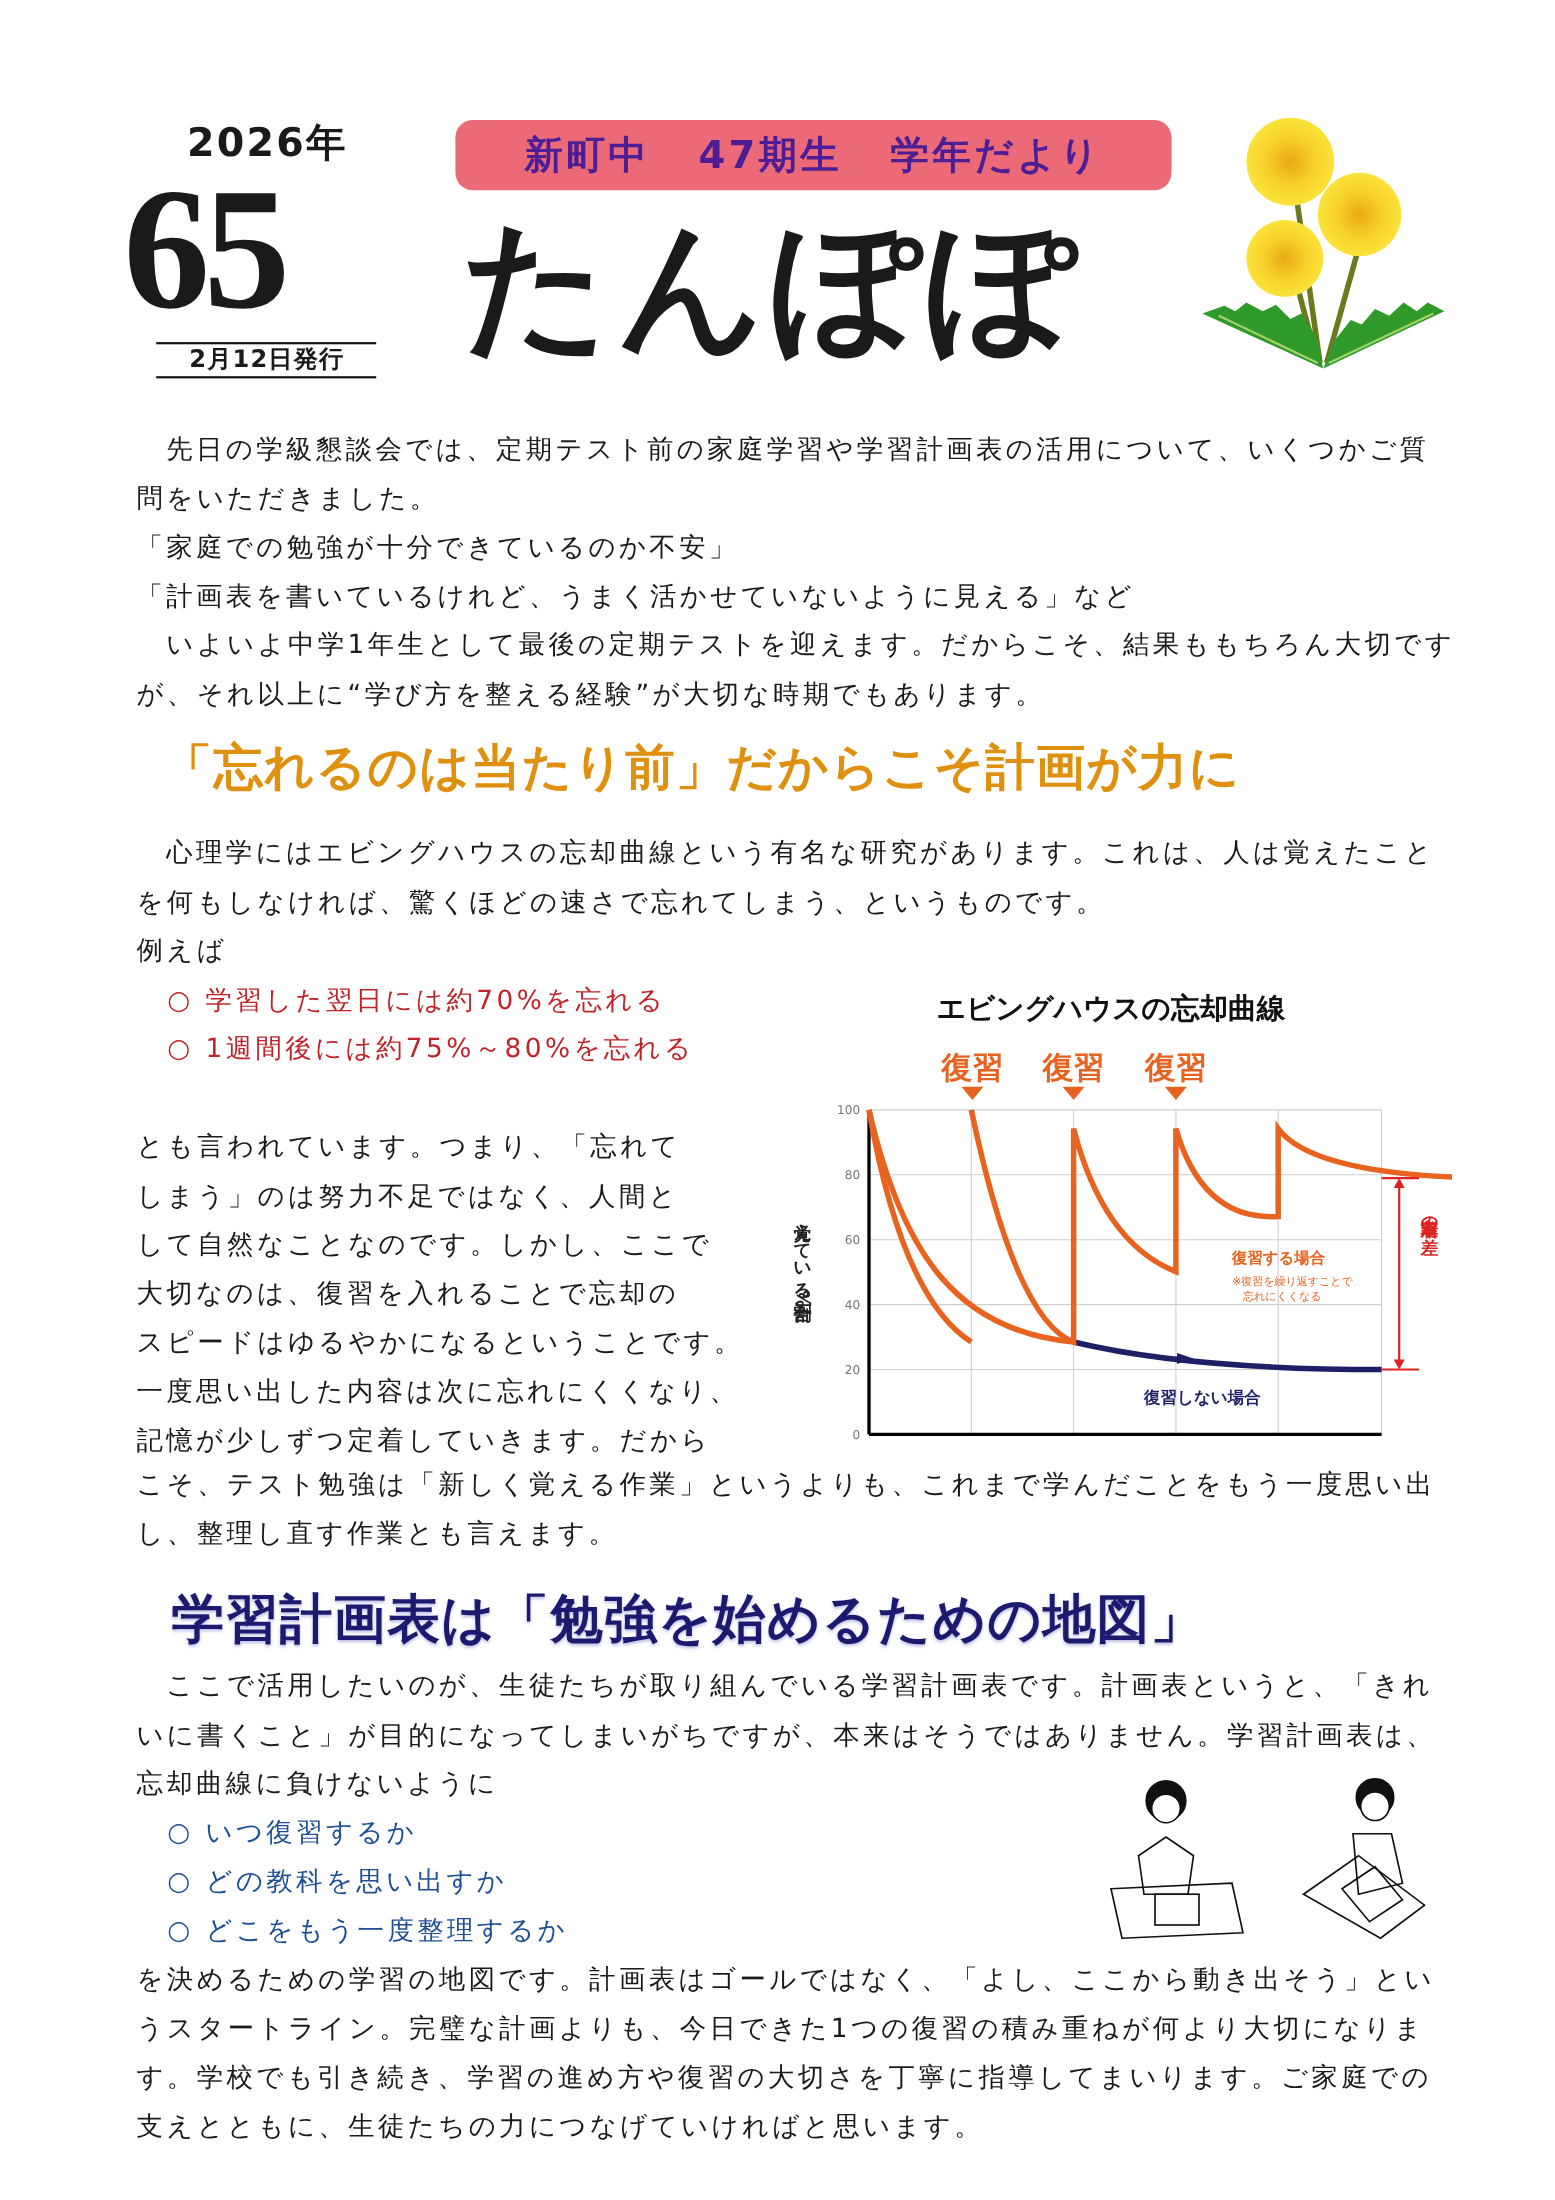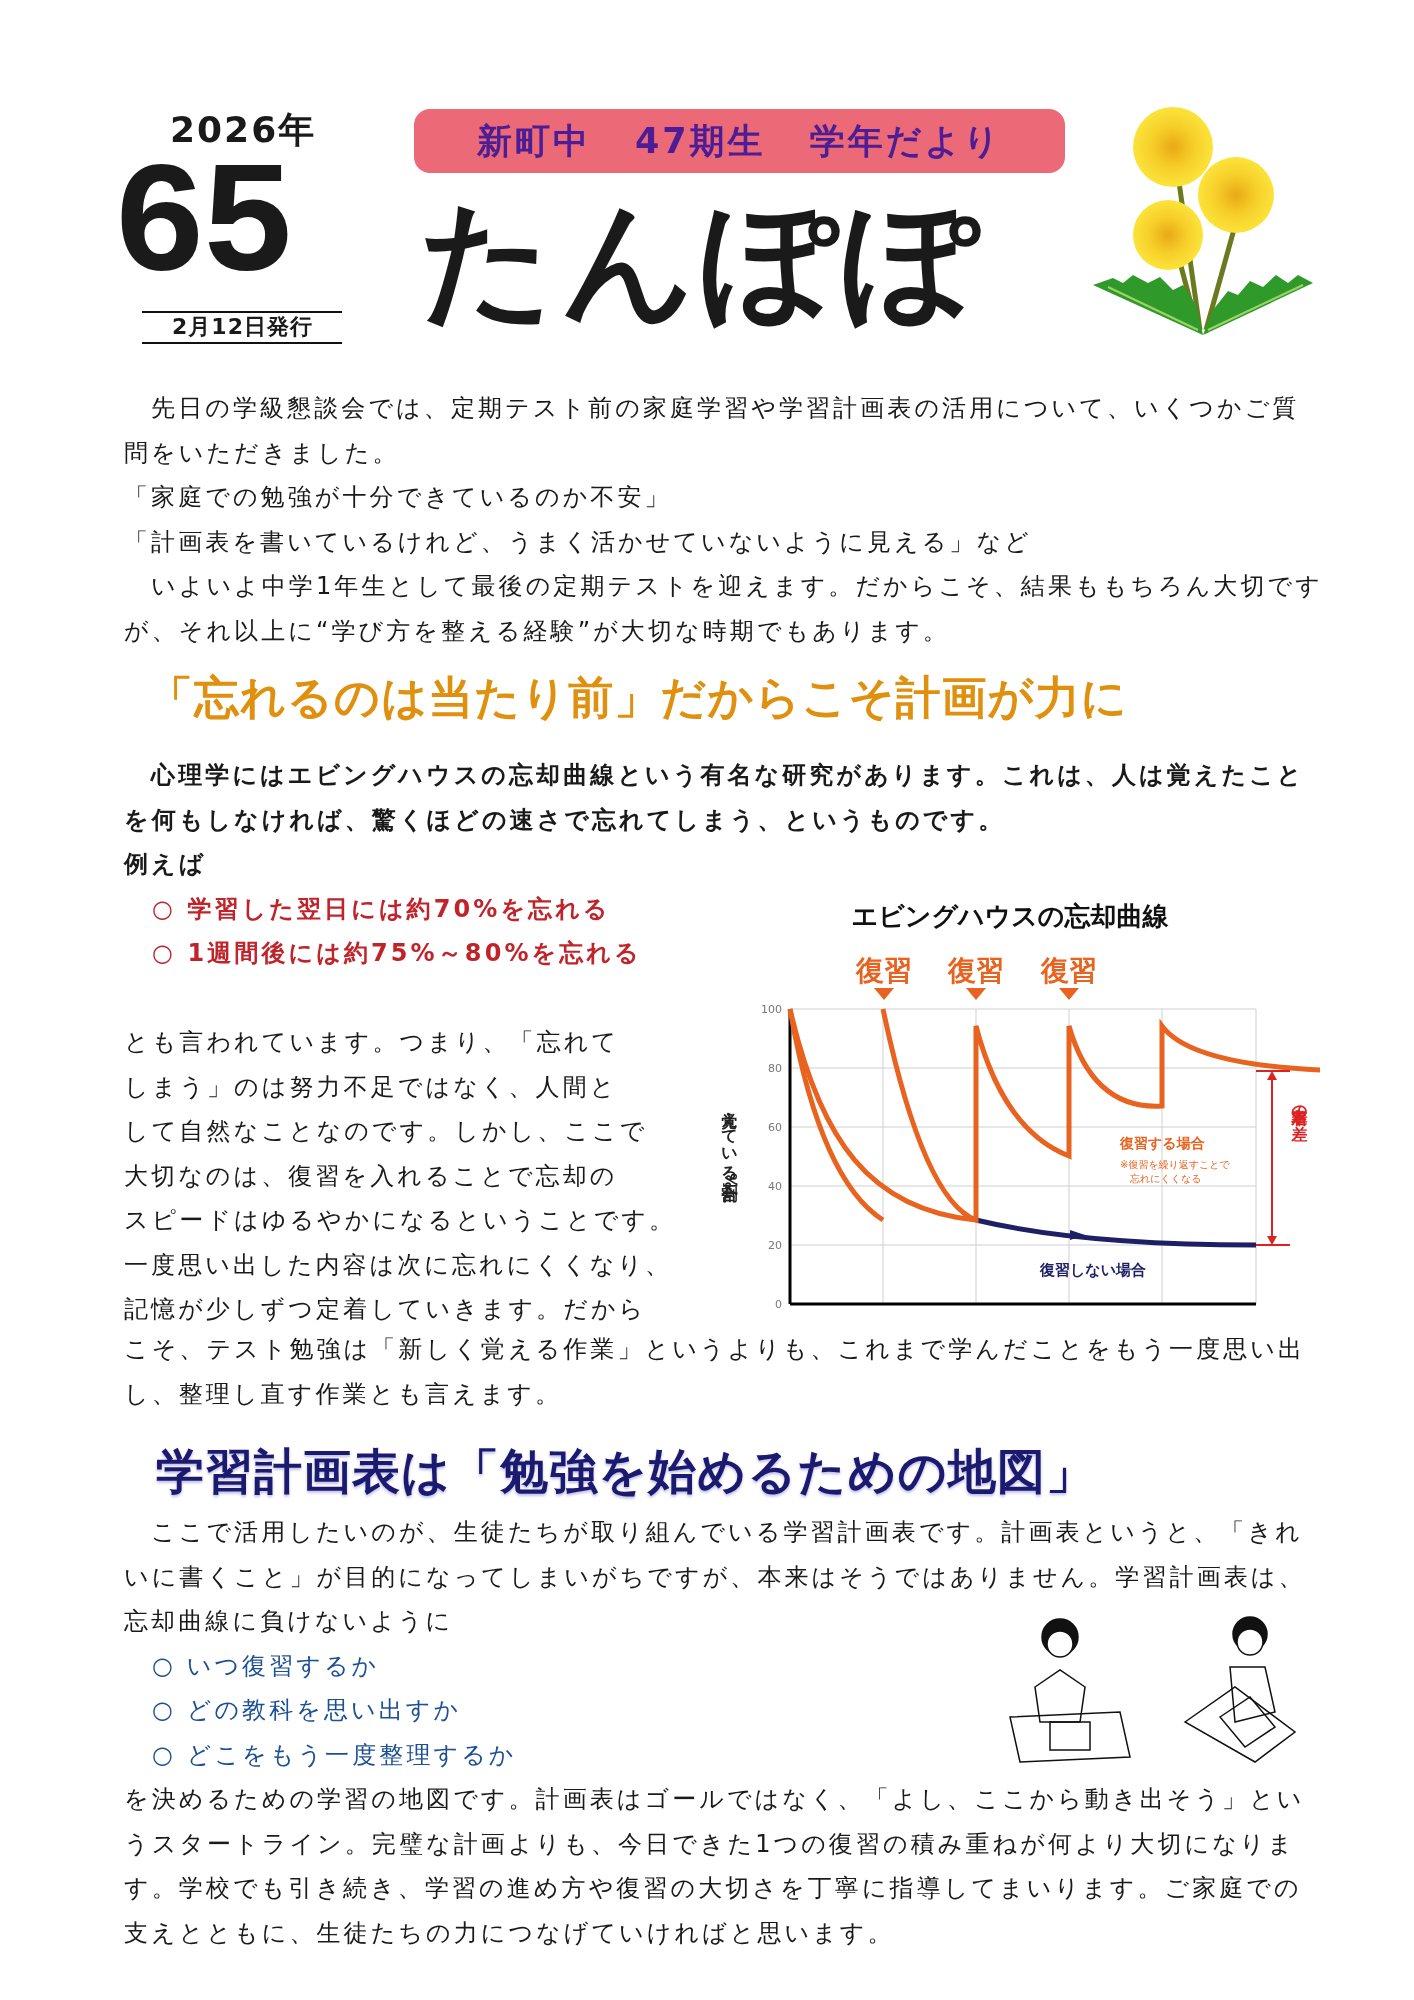--- a/index.html
+++ b/index.html
@@ -1,29 +1,29 @@
 <!DOCTYPE html>
 <html><head>
 <meta charset="utf-8">
 <style>
   html,body{margin:0;padding:0;background:#fff;}
   body{width:1414px;height:2000px;position:relative;overflow:hidden;font-family:"DejaVu Sans","Liberation Sans",sans-serif;color:#1a1a1a;}
   .abs{position:absolute;}
   .year{left:170px;top:106px;font-size:36px;font-weight:bold;letter-spacing:2px;}
-  .issue{left:112px;top:148px;font-size:158px;font-weight:900;line-height:1;letter-spacing:-6px;font-family:Liberation Mono, monospace;}
+  .issue{left:112px;top:148px;font-size:158px;font-weight:900;line-height:1;letter-spacing:-6px;font-family:Liberation Serif, serif;}
   .rule{left:142px;width:200px;height:2px;background:#111;}
   .date{left:150px;top:312px;width:185px;text-align:center;font-size:22px;font-weight:bold;letter-spacing:1px;}
   .banner{left:414px;top:109px;width:651px;height:64px;border-radius:16px;background:#ec6a77;color:#4c1d95;font-size:35px;font-weight:bold;display:flex;align-items:center;justify-content:center;letter-spacing:3px;}
   .banner span{margin:0 22px;}
   .title{left:420px;top:188px;font-size:132px;font-weight:700;letter-spacing:6px;line-height:1.1;}
   .dandelion{left:1078px;top:105px;width:250px;height:235px;}
   .para{font-size:24px;line-height:44.5px;letter-spacing:3.1px;}
   .p1{left:124px;top:386px;width:1200px;}
   .h1{left:148px;top:668px;font-size:45px;font-weight:900;color:#e0900f;letter-spacing:1px;white-space:nowrap;}
-  .p2{left:124px;top:753px;width:1200px;font-weight:bold;}
+  .p2{left:124px;top:753px;width:1200px;}
   .red{color:#c0242b;}
   .blue{color:#1d4f94;}
   .list{padding-left:28px;}
   .p4{left:124px;top:1327px;width:1200px;}
   .h2{left:124px;top:1440px;font-size:48px;font-weight:bold;color:#1c1a6e;font-family:"DejaVu Serif","Liberation Serif",serif;letter-spacing:1px;text-shadow:0 2px 3px #bcbce6;white-space:nowrap;margin-left:32px;}
   .p5{left:124px;top:1510px;width:1200px;}
   .chart{left:700px;top:880px;width:620px;height:430px;}
   .illus{left:1000px;top:1612px;width:300px;height:160px;}
 </style>
 </head>

